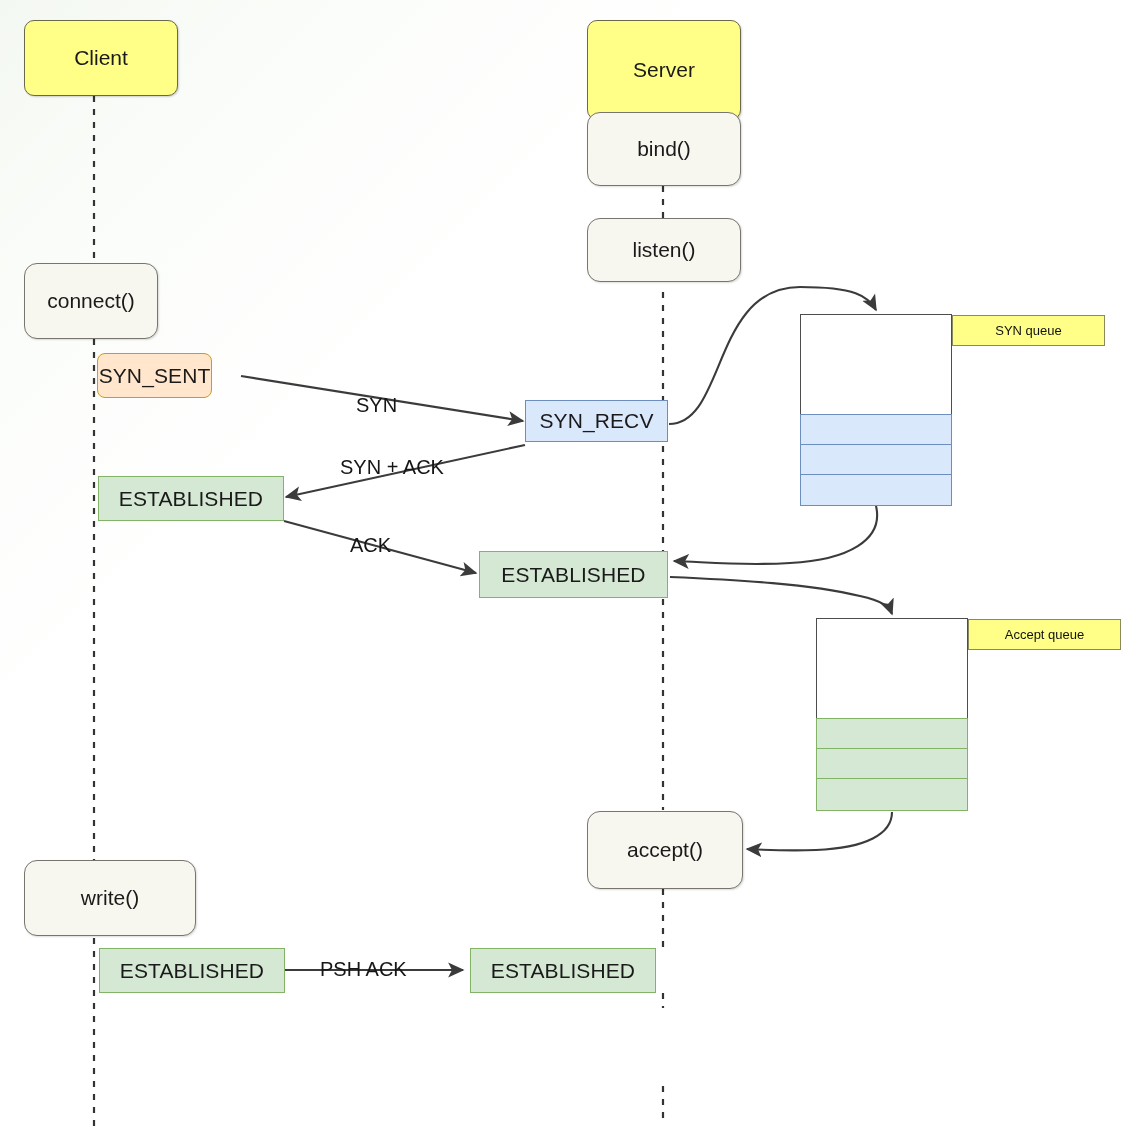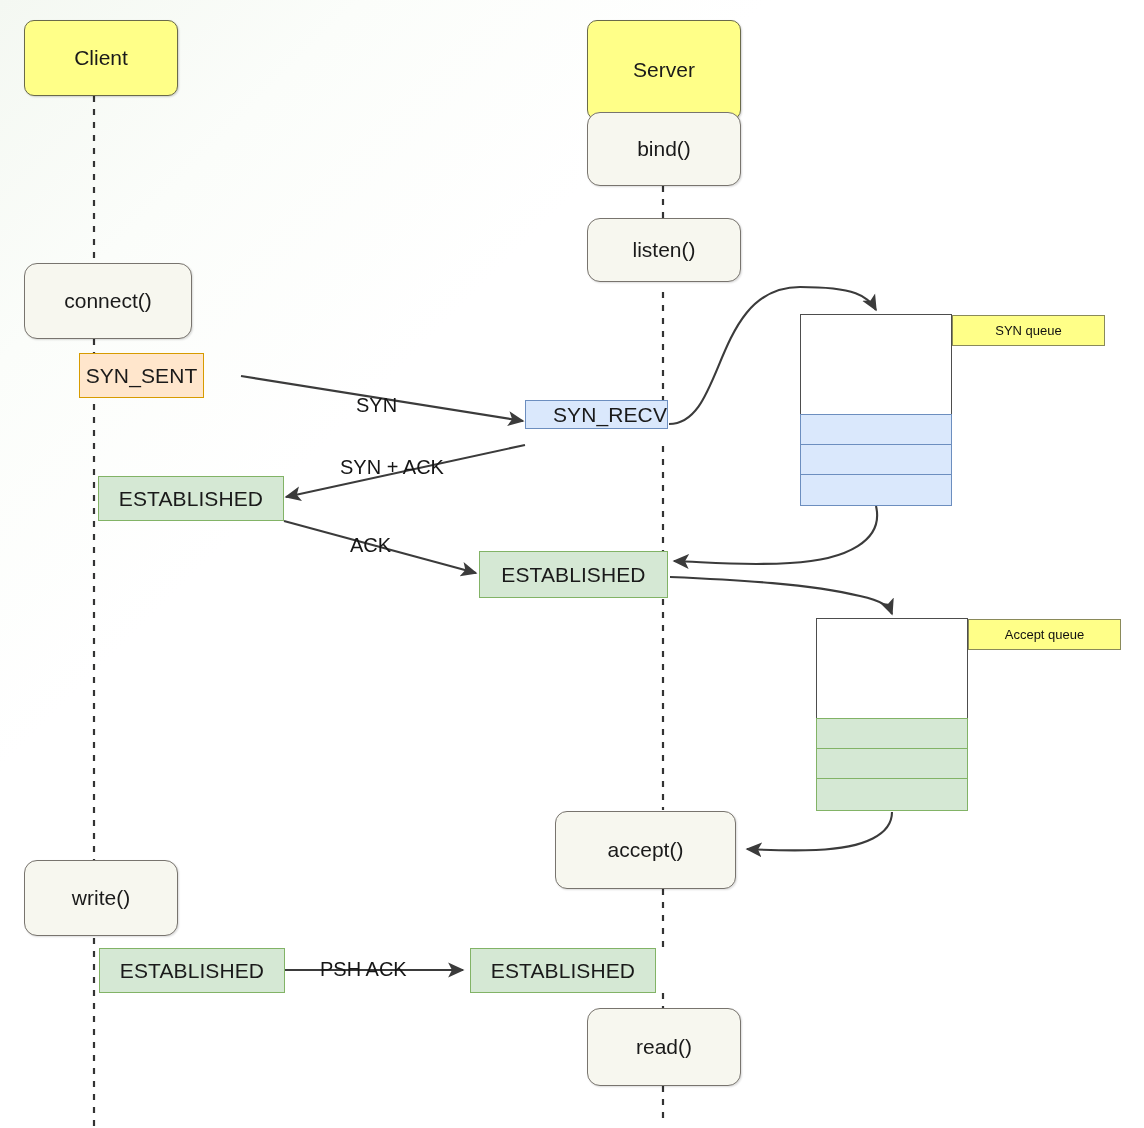--- a/index.html
+++ b/index.html
@@ -139,47 +139,44 @@
     <path class="flow" d="M 285 970 L 463 970" marker-end="url(#arrow)"></path>
   </svg>
 
   <div class="node actor" style="left:24px; top:20px; width:154px; height:76px;">
     <span>Client</span>
   </div>
   <div class="node actor" style="left:587px; top:20px; width:154px; height:100px;">
     <span>Server</span>
   </div>
 
-  <div class="node syscall" style="left:24px; top:263px; width:168px; height:76px;">
+  <div class="node syscall" style="left:24px; top:263px; width:134px; height:76px;">
     <span>connect()</span>
   </div>
-  <div class="node syscall" style="left:24px; top:860px; width:154px; height:76px;">
+  <div class="node syscall" style="left:24px; top:860px; width:172px; height:76px;">
     <span>write()</span>
   </div>
 
   <div class="node syscall" style="left:587px; top:112px; width:154px; height:74px;">
     <span>bind()</span>
   </div>
   <div class="node syscall" style="left:587px; top:218px; width:154px; height:64px;">
     <span>listen()</span>
   </div>
-  <div class="node syscall" style="left:555px; top:811px; width:181px; height:78px;border-radius:12px;">
+  <div class="node syscall" style="left:587px; top:811px; width:156px; height:78px;">
     <span>accept()</span>
   </div>
-  <div class="node syscall" style="left:587px; top:1008px; width:154px; height:78px;">
-    <span>read()</span>
-  </div>
-
-  <div class="node state state-orange" style="left:79px; top:353px; width:125px; height:45px;">
+
+  <div class="node state state-orange" style="left:97px; top:353px; width:115px; height:45px;border-radius:8px;">
     <span>SYN_SENT</span>
   </div>
   <div class="node state state-green" style="left:98px; top:476px; width:186px; height:45px;">
     <span>ESTABLISHED</span>
   </div>
-  <div class="node state state-blue" style="left:525px; top:400px; width:143px; height:29px;justify-content:flex-end;">
+  <div class="node state state-blue" style="left:525px; top:400px; width:143px; height:42px;">
     <span>SYN_RECV</span>
   </div>
   <div class="node state state-green" style="left:479px; top:551px; width:189px; height:47px;">
     <span>ESTABLISHED</span>
   </div>
   <div class="node state state-green" style="left:99px; top:948px; width:186px; height:45px;">
     <span>ESTABLISHED</span>
   </div>
   <div class="node state state-green" style="left:470px; top:948px; width:186px; height:45px;">
     <span>ESTABLISHED</span>

